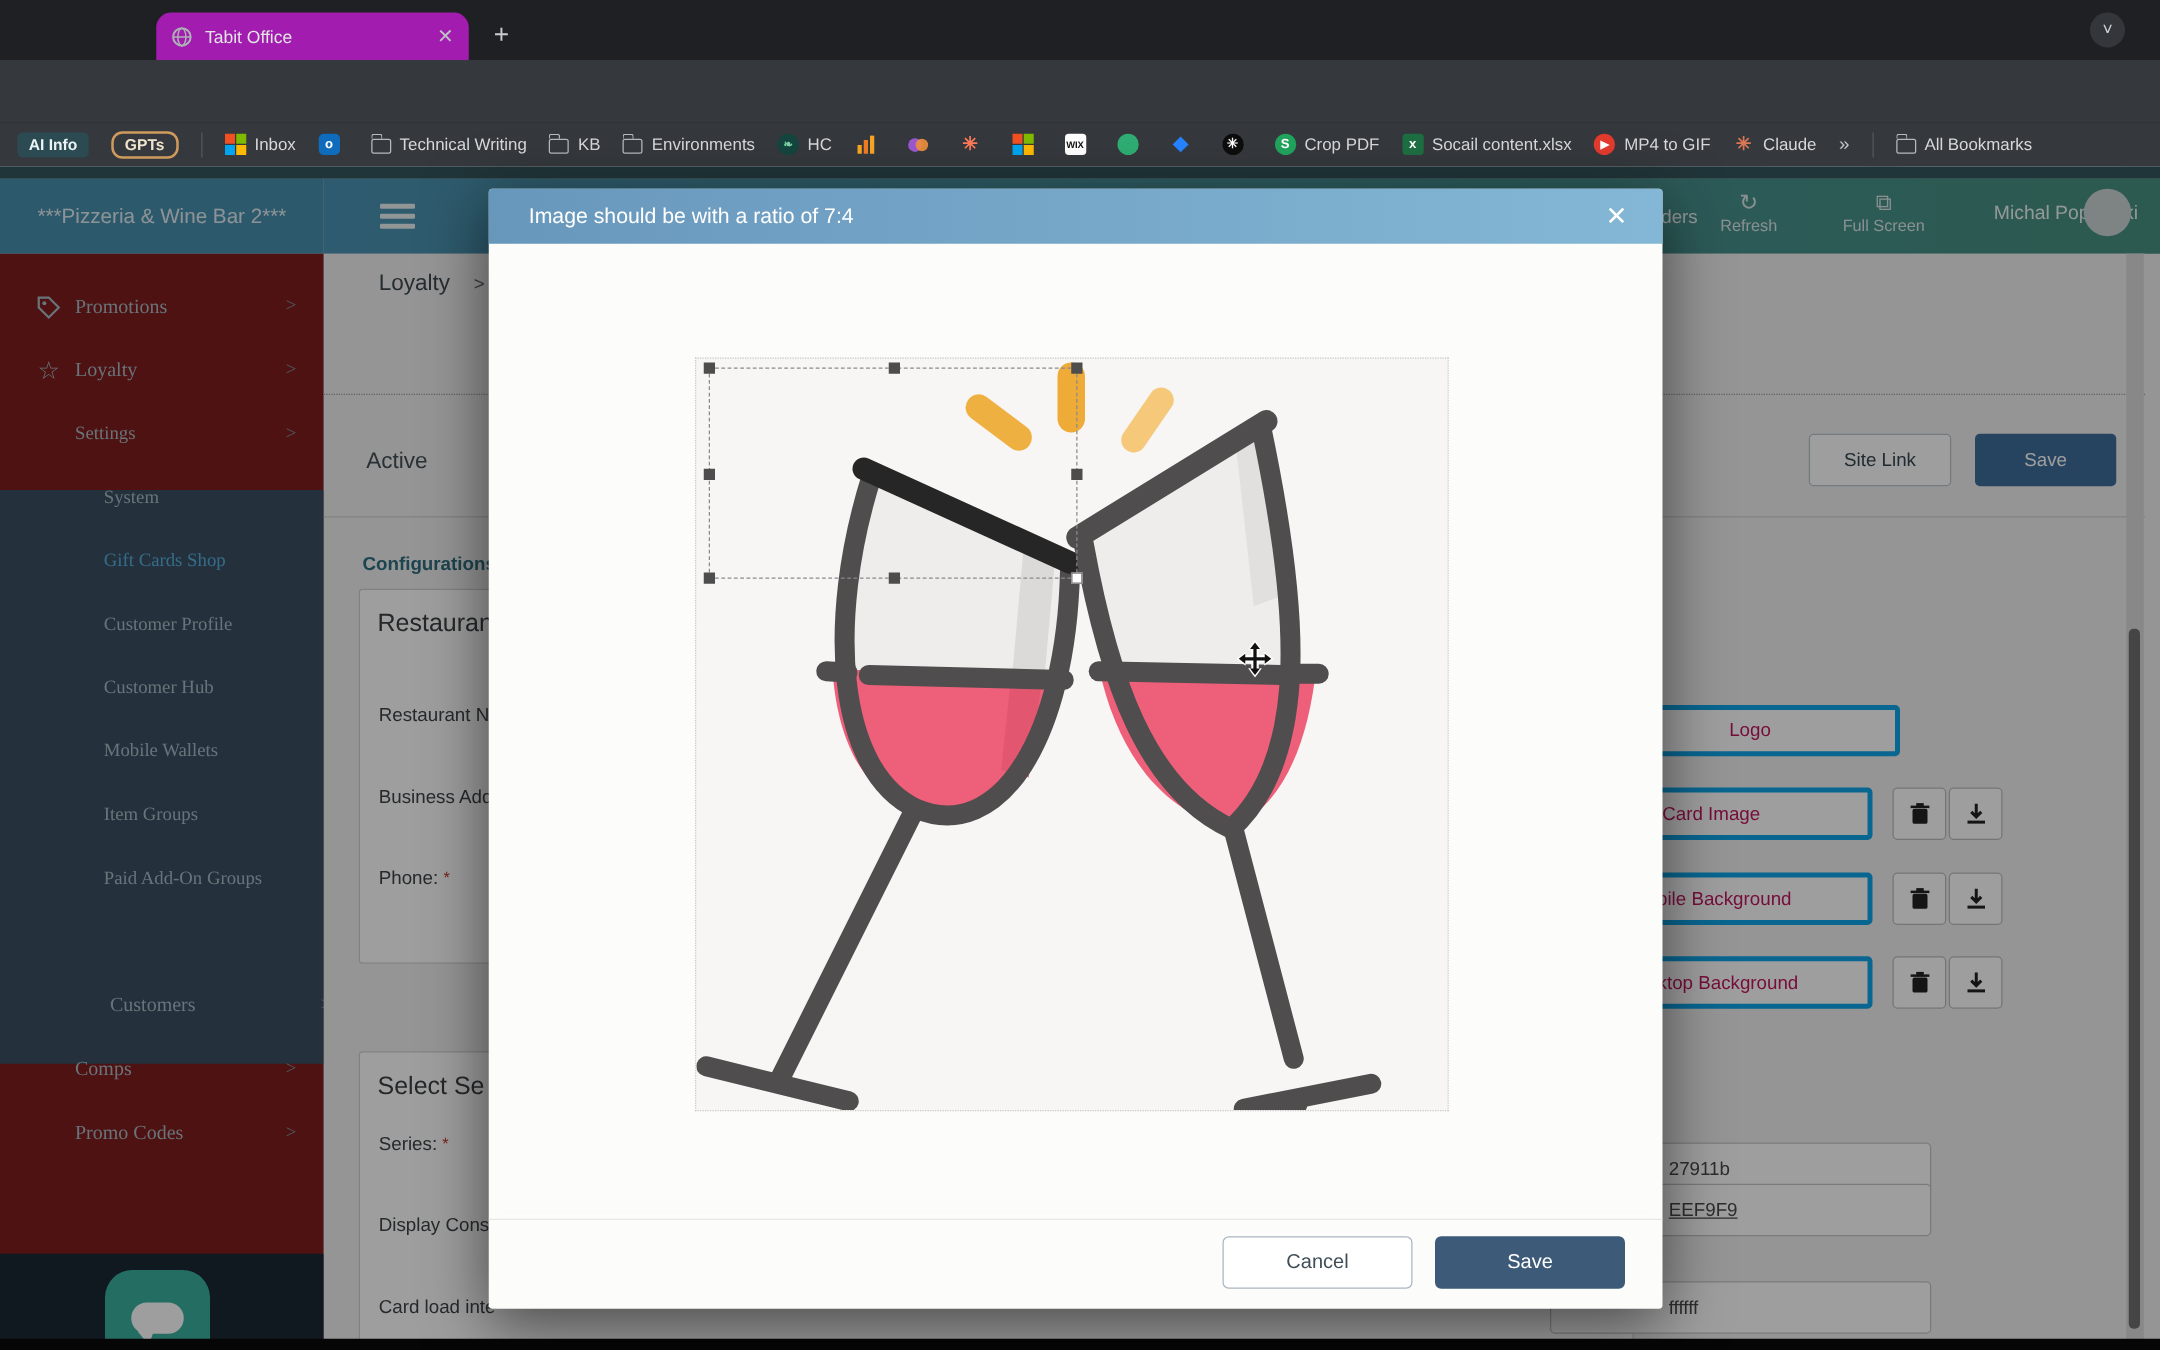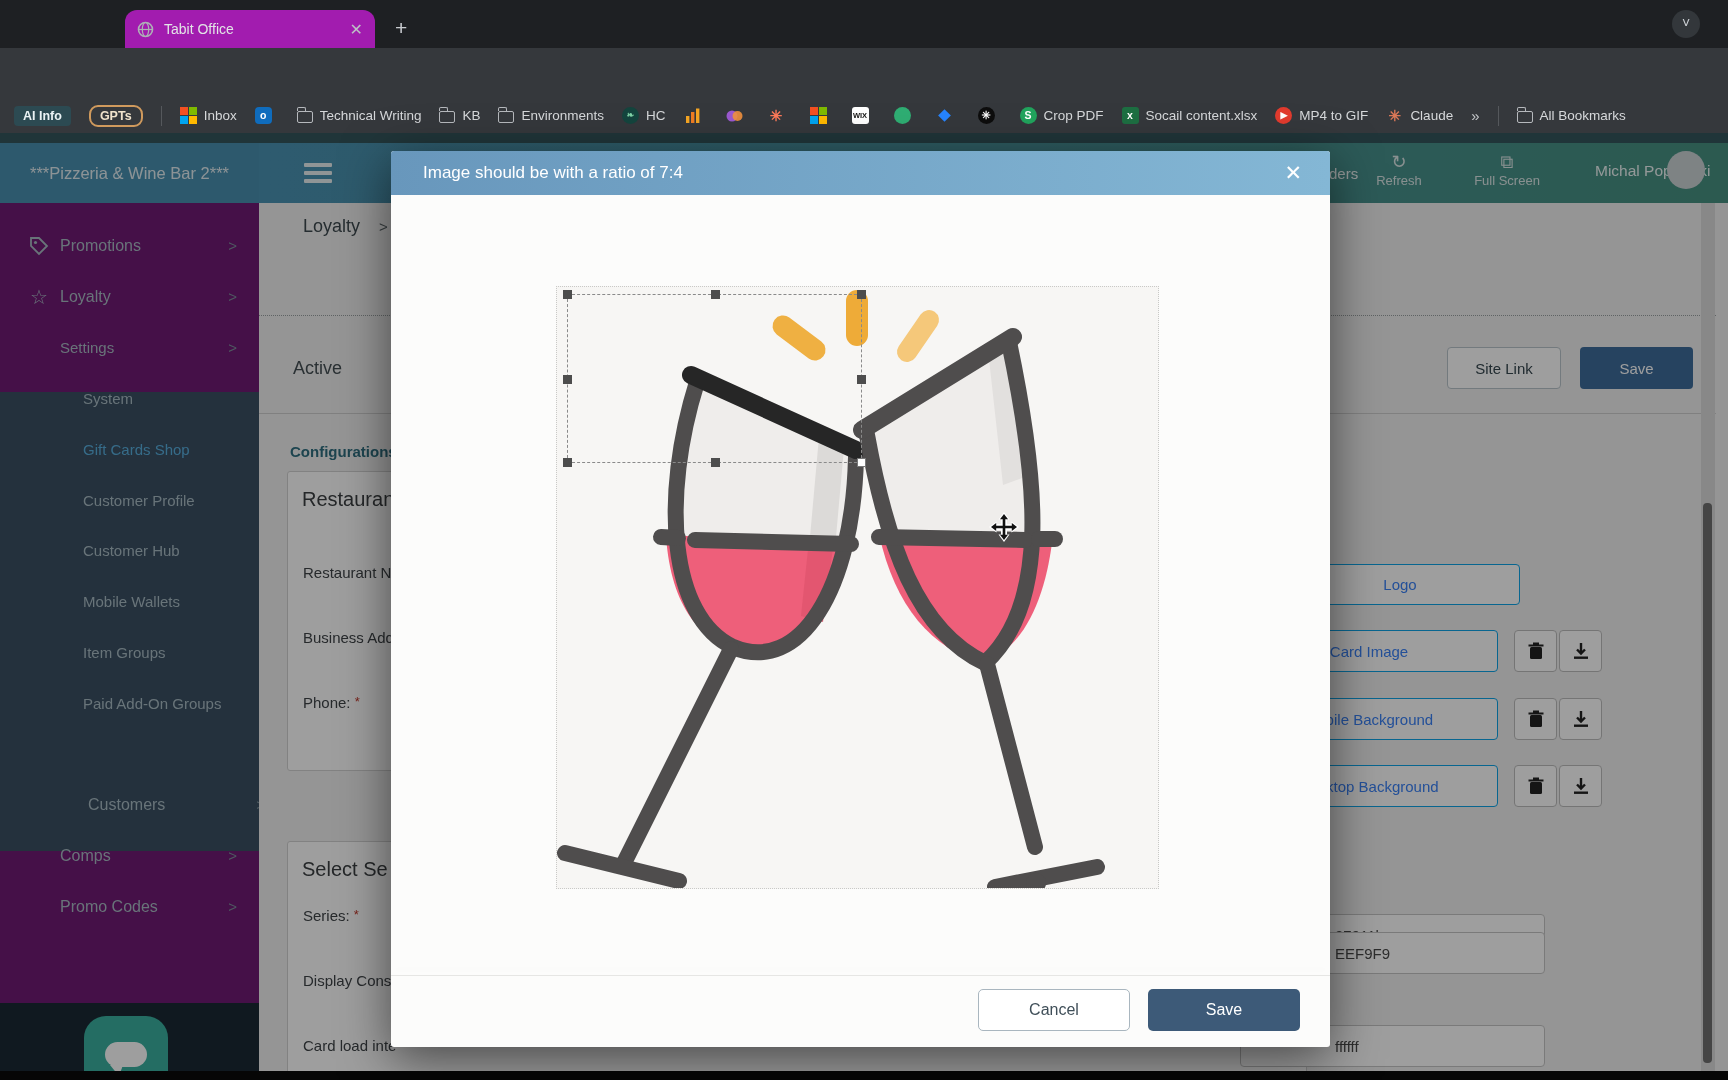--- a/index.html
+++ b/index.html
@@ -37,21 +37,21 @@
 
   
   .page { position:absolute; left:0; top:133px; width:1728px; height:947px; background:#f1f1f1; overflow:hidden; }
   .topstrip { position:absolute; left:0; top:0; width:1728px; height:10px; background:#35565c; }
   .appheader { position:absolute; left:259px; top:10px; width:1469px; height:60px; background:linear-gradient(90deg,#4b93b4,#479181); color:#eef6f6; }
   .sb-header { position:absolute; left:0; top:10px; width:259px; height:60px; background:#4a90b0; display:flex; align-items:center; justify-content:center; color:#e3eef2; font-size:16.5px; }
   .hamb { position:absolute; left:45px; top:20px; width:28px; height:20px; }
   .hamb i { display:block; height:4px; background:#e8f0f2; margin-bottom:4px; border-radius:1px; }
   .hdr-item { position:absolute; top:8px; text-align:center; font-size:13px; color:#dcе8e8; color:#dce8e8; }
   .hdr-item .hico { font-size:18px; line-height:22px; }
-  .sidebar { position:absolute; left:0; top:70px; width:259px; height:877px; background:#701a75; }
+  .sidebar { position:absolute; left:0; top:70px; width:259px; height:877px; background:#7f1d1d;font-family:Liberation Serif, serif; }
   .sb-sub-bg { position:absolute; left:0; top:189px; width:259px; height:459px; background:#3a5063; }
   .sb-bot { position:absolute; left:0; top:800px; width:259px; height:77px; background:#1a2935; }
   .sb-item { position:absolute; left:0; width:259px; height:51px; display:flex; align-items:center; color:#a9bbc4; font-size:16px; }
   .sb-item .lbl { position:absolute; left:60px; }
   .sb-item .lbl2 { position:absolute; left:83px; font-size:15px; }
   .sb-item .chev { position:absolute; right:22px; color:#7e919c; font-size:15px; }
   .sb-item .sico { position:absolute; left:28px; width:22px; height:22px; }
   .active-item { color:#58aede !important; }
   .chatbtn { position:absolute; left:84px; top:813px; width:84px; height:84px; border-radius:22px; background:#3ab1a0; }
   .chatbtn .bub { position:absolute; left:21px; top:26px; width:42px; height:25px; background:#fff; border-radius:13px; }
@@ -62,21 +62,21 @@
   .dotline { position:absolute; left:0; top:112px; width:1457px; border-top:1px dotted #9aa0a2; }
   .solidline { position:absolute; left:0; top:210px; width:1457px; border-top:1px solid #cfcfcf; }
   .cfg { position:absolute; left:31px; top:240px; font-size:15px; font-weight:bold; color:#2f6f80; }
   .card { position:absolute; left:28px; background:#fff; border:1px solid #d2d2d2; border-radius:3px; }
   .card h3 { font-size:20px; font-weight:normal; color:#3c4043; padding:16px 0 0 14px; }
   .flabel { position:absolute; left:15px; font-size:15px; color:#3f4448; white-space:nowrap; }
   .req { color:#c0392b; font-size:13px; vertical-align:top; }
   .btn { display:flex; align-items:center; justify-content:center; border-radius:4px; font-size:15px; }
   .btn-outline { background:#fff; border:1px solid #bac5cb; color:#36474f; }
   .btn-blue { background:#3e6d9c; color:#fff; }
-  .media-btn { position:absolute; background:#fff; border:1px solid #0ea5e9; border-radius:4px; color:#3b82f6; font-size:15px; display:flex; align-items:center; justify-content:center; }
+  .media-btn { position:absolute; background:#fff; border:4px solid #0ea5e9; border-radius:4px; color:#be185d; font-size:15px; display:flex; align-items:center; justify-content:center; }
   .sq-btn { position:absolute; width:43px; height:42px; background:#fff; border:1px solid #bdbdbd; border-radius:4px; display:flex; align-items:center; justify-content:center; }
   .cinput { position:absolute; width:305px; height:42px; background:#fff; border:1px solid #c6c6c6; border-radius:4px; font-size:15px; color:#4a4a4a; display:flex; align-items:center; padding-left:94px; }
   .pg-scroll { position:absolute; left:1442px; top:0; width:14px; height:877px; background:#dcdcdc; }
   .pg-thumb { position:absolute; left:2px; top:300px; width:9px; height:560px; background:#707070; border-radius:4px; }
 
   .overlay { position:absolute; left:0; top:133px; width:1728px; height:947px; background:rgba(0,0,0,.38); z-index:50; }
   .blackbar { position:absolute; left:0; top:1071px; width:1728px; height:9px; background:#060606; z-index:60; }
 
   
   .modal { position:absolute; left:391px; top:151px; width:939px; height:896px; background:#fcfcfb; border-radius:3px; box-shadow:0 12px 50px rgba(0,0,0,.55); z-index:100; }
@@ -404,21 +404,21 @@
           </svg>
         </div>
       <div class="sq-btn" style="left:1300px; top:562px;">
           <svg width="16" height="18" viewBox="0 0 16 18">
             <path d="M8,1 L8,11 M4,7.5 L8,11.5 L12,7.5" stroke="#222" stroke-width="2.4" fill="none"></path>
             <rect x="1" y="14.5" width="14" height="2.4" fill="#222"></rect>
           </svg>
         </div>
 
       <div class="cinput" style="left:981px; top:711px;">27911b</div>
-      <div class="cinput" style="left:981px; top:729px;">EEF9F9</div>
+      <div class="cinput" style="left:981px; top:744px;text-decoration:underline;">EEF9F9</div>
       <div class="cinput" style="left:981px; top:822px;">ffffff</div>
 
       <div class="pg-scroll">
           <div class="pg-thumb"></div>
         </div>
     </div>
   </div>
 
   <div class="overlay"></div>
   <div class="blackbar"></div>

